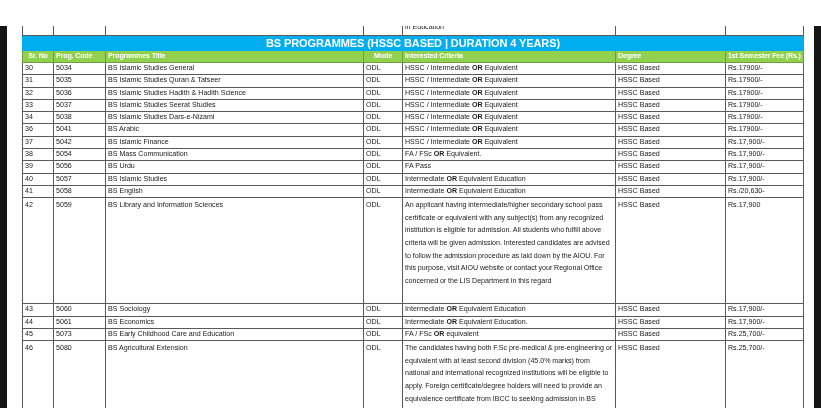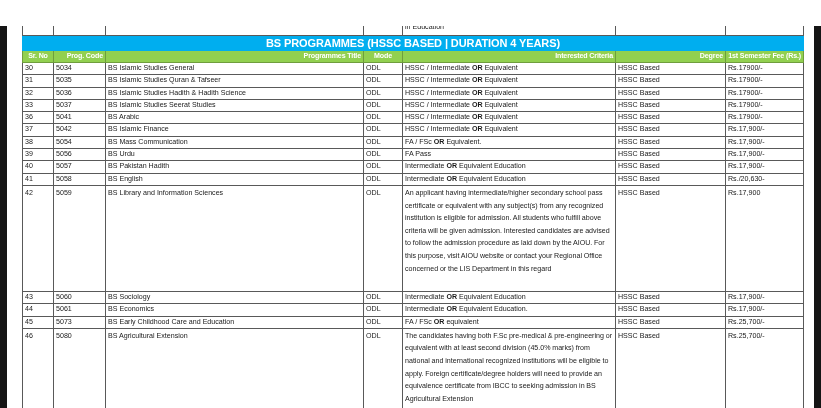--- a/index.html
+++ b/index.html
@@ -106,21 +106,20 @@
     background: #92D050;
     color: #ffffff;
     font-weight: bold;
     font-size: 7.1px;
     height: 11px;
     line-height: 11px;
     padding: 0 2px;
     border-color: #6f9e3d;
     letter-spacing: -0.15px;
     white-space: nowrap;
-    text-align: right;
   }
   tr.head-row td.ctr { text-align: center; }
 
   
   tr.data-row td {
     height: 11.3px;
     line-height: 11.3px;
     padding: 0 2px;
   }
   td.sr  { text-align: center; }
@@ -219,20 +218,29 @@
         <tr class="data-row">
           <td class="sr">33</td>
           <td>5037</td>
           <td>BS Islamic Studies Seerat Studies</td>
           <td class="mode">ODL</td>
           <td>HSSC / Intermediate <b>OR</b> Equivalent</td>
           <td>HSSC Based</td>
           <td>Rs.17900/-</td>
         </tr>
         <tr class="data-row">
+          <td class="sr">34</td>
+          <td>5038</td>
+          <td>BS Islamic Studies Dars-e-Nizami</td>
+          <td class="mode">ODL</td>
+          <td>HSSC / Intermediate <b>OR</b> Equivalent</td>
+          <td>HSSC Based</td>
+          <td>Rs.17900/-</td>
+        </tr>
+        <tr class="data-row">
           <td class="sr">36</td>
           <td>5041</td>
           <td>BS Arabic</td>
           <td class="mode">ODL</td>
           <td>HSSC / Intermediate <b>OR</b> Equivalent</td>
           <td>HSSC Based</td>
           <td>Rs.17900/-</td>
         </tr>
         <tr class="data-row">
           <td class="sr">37</td>
@@ -257,21 +265,21 @@
           <td>5056</td>
           <td>BS Urdu</td>
           <td class="mode">ODL</td>
           <td>FA Pass</td>
           <td>HSSC Based</td>
           <td>Rs.17,900/-</td>
         </tr>
         <tr class="data-row">
           <td class="sr">40</td>
           <td>5057</td>
-          <td>BS Pakistan Hadith</td>
+          <td>BS Islamic Studies</td>
           <td class="mode">ODL</td>
           <td>Intermediate <b>OR</b> Equivalent Education</td>
           <td>HSSC Based</td>
           <td>Rs.17,900/-</td>
         </tr>
         <tr class="data-row">
           <td class="sr">41</td>
           <td>5058</td>
           <td>BS English</td>
           <td class="mode">ODL</td>

